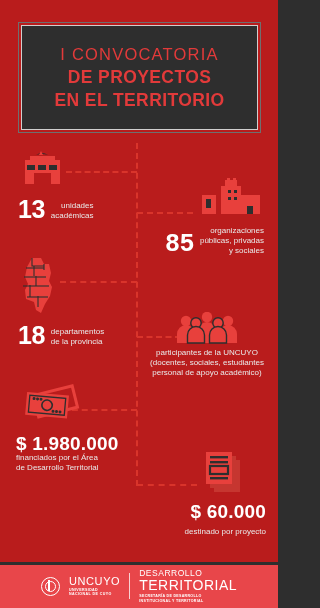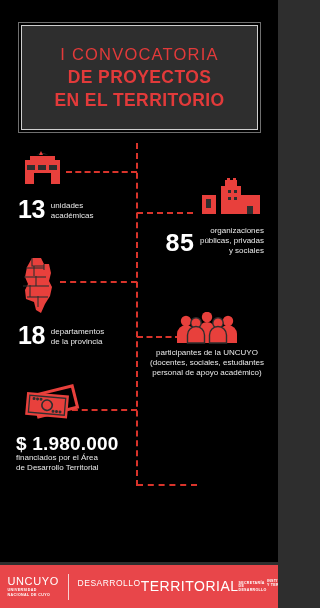--- a/index.html
+++ b/index.html
@@ -6,21 +6,21 @@
   body{
     width:278px;height:608px;
     background:#2e2e2e;
     font-family:"Liberation Sans", sans-serif;
     overflow:hidden;
     position:relative;
   }
   #poster{
     position:absolute;inset:0;
     width:278px;height:608px;
-    background:#000000;
+    background:#b91c1c;
   }
 
   
   .header-box{
     position:absolute;
     left:21px;top:25px;width:237px;height:105px;
     box-sizing:border-box;
     border:1px solid #cfcfcf;
     outline:1px solid #6f6f6f;
     outline-offset:2px;
@@ -89,21 +89,21 @@
   }
   .desc.right{text-align:right;}
   .money-num{
     color:#ffffff;font-weight:bold;line-height:1;
     letter-spacing:.2px;
   }
 
   
   #stat-unidades{left:18px;top:150px;}
   #stat-unidades .bignum{font-size:25px;}
-  #stat-unidades .numrow{margin-top:10px;}
+  #stat-unidades .numrow{margin-top:10px;text-align:right;}
 
   #stat-organizaciones{left:148px;top:178px;width:116px;text-align:right;}
   #stat-organizaciones .bignum{font-size:25px;font-family:Liberation Mono, monospace;}
   #stat-organizaciones .numrow{margin-top:8px;}
 
   #stat-departamentos{left:18px;top:258px;}
   #stat-departamentos .bignum{font-size:25px;}
   #stat-departamentos .numrow{margin-top:8px;}
 
   #stat-participantes{left:148px;top:312px;width:118px;text-align:right;}
@@ -140,21 +140,21 @@
   }
   .logo-mark:after{
     content:"";position:absolute;left:6.5px;top:2px;
     width:1.2px;height:11px;background:#ffffff;
   }
   .uncuyo-txt{display:flex;flex-direction:column;line-height:1;}
   .uncuyo-main{color:#fff;font-size:11px;letter-spacing:.6px;font-weight:400;}
   .uncuyo-sub{color:#fff;font-size:3.6px;letter-spacing:.4px;margin-top:2px;font-weight:bold;}
   .uncuyo-sub2{color:#fff;font-size:3.6px;letter-spacing:.4px;margin-top:1px;font-weight:bold;}
   .divider-v{width:1px;height:26px;background:rgba(255,255,255,.75);}
-  .dt-txt{display:flex;flex-direction:row;line-height:1.05;}
+  .dt-txt{display:flex;flex-direction:column;line-height:1.05;}
   .dt-l1{color:#fff;font-size:8.5px;letter-spacing:.5px;}
   .dt-l2{color:#fff;font-size:14px;letter-spacing:.5px;}
   .dt-s1{color:#fff;font-size:3.6px;letter-spacing:.3px;margin-top:2.5px;font-weight:bold;}
   .dt-s2{color:#fff;font-size:3.6px;letter-spacing:.3px;margin-top:1px;font-weight:bold;}
 </style>
 </head>
 <body>
 
 <div id="poster">
 
@@ -290,20 +290,37 @@
         </g>
       </svg>
     </div>
     <div class="money-num" style="margin-top:8px;">$ 1.980.000</div>
     <div class="desc" style="">
       <span>financiados por el Área</span><br>
       <span>de Desarrollo Territorial</span>
     </div>
   </div>
 
+  <div class="stat" id="stat-porproyecto">
+    <div class="icon-wrap" style="text-align:right;padding-right:18px;">
+      <svg width="48" height="42" viewBox="0 0 48 42" aria-hidden="true">
+        <rect x="14" y="8" width="26" height="32" fill="#c63630"></rect>
+        <rect x="10" y="4" width="26" height="32" fill="#c63630"></rect>
+        <rect x="6" y="0" width="26" height="32" fill="#e8403c"></rect>
+        <rect x="10" y="4" width="18" height="2.4" fill="#2e2e2e"></rect>
+        <rect x="10" y="9" width="18" height="2.4" fill="#2e2e2e"></rect>
+        <rect x="10" y="14" width="18" height="8" fill="none" stroke="#2e2e2e" stroke-width="2.2"></rect>
+        <rect x="10" y="25" width="18" height="2.4" fill="#2e2e2e"></rect>
+      </svg>
+    </div>
+    <div class="money-num" style="margin-top:8px;">$ 60.000</div>
+    <div class="desc right" style="margin-top:6px;">
+      <span>destinado por proyecto</span>
+    </div>
+  </div>
 
   <div class="footer">
     <div class="footer-inner">
       <div class="logo-mark"></div>
       <div class="uncuyo-txt">
         <span class="uncuyo-main">UNCUYO</span>
         <span class="uncuyo-sub">UNIVERSIDAD</span>
         <span class="uncuyo-sub2">NACIONAL DE CUYO</span>
       </div>
       <div class="divider-v"></div>

